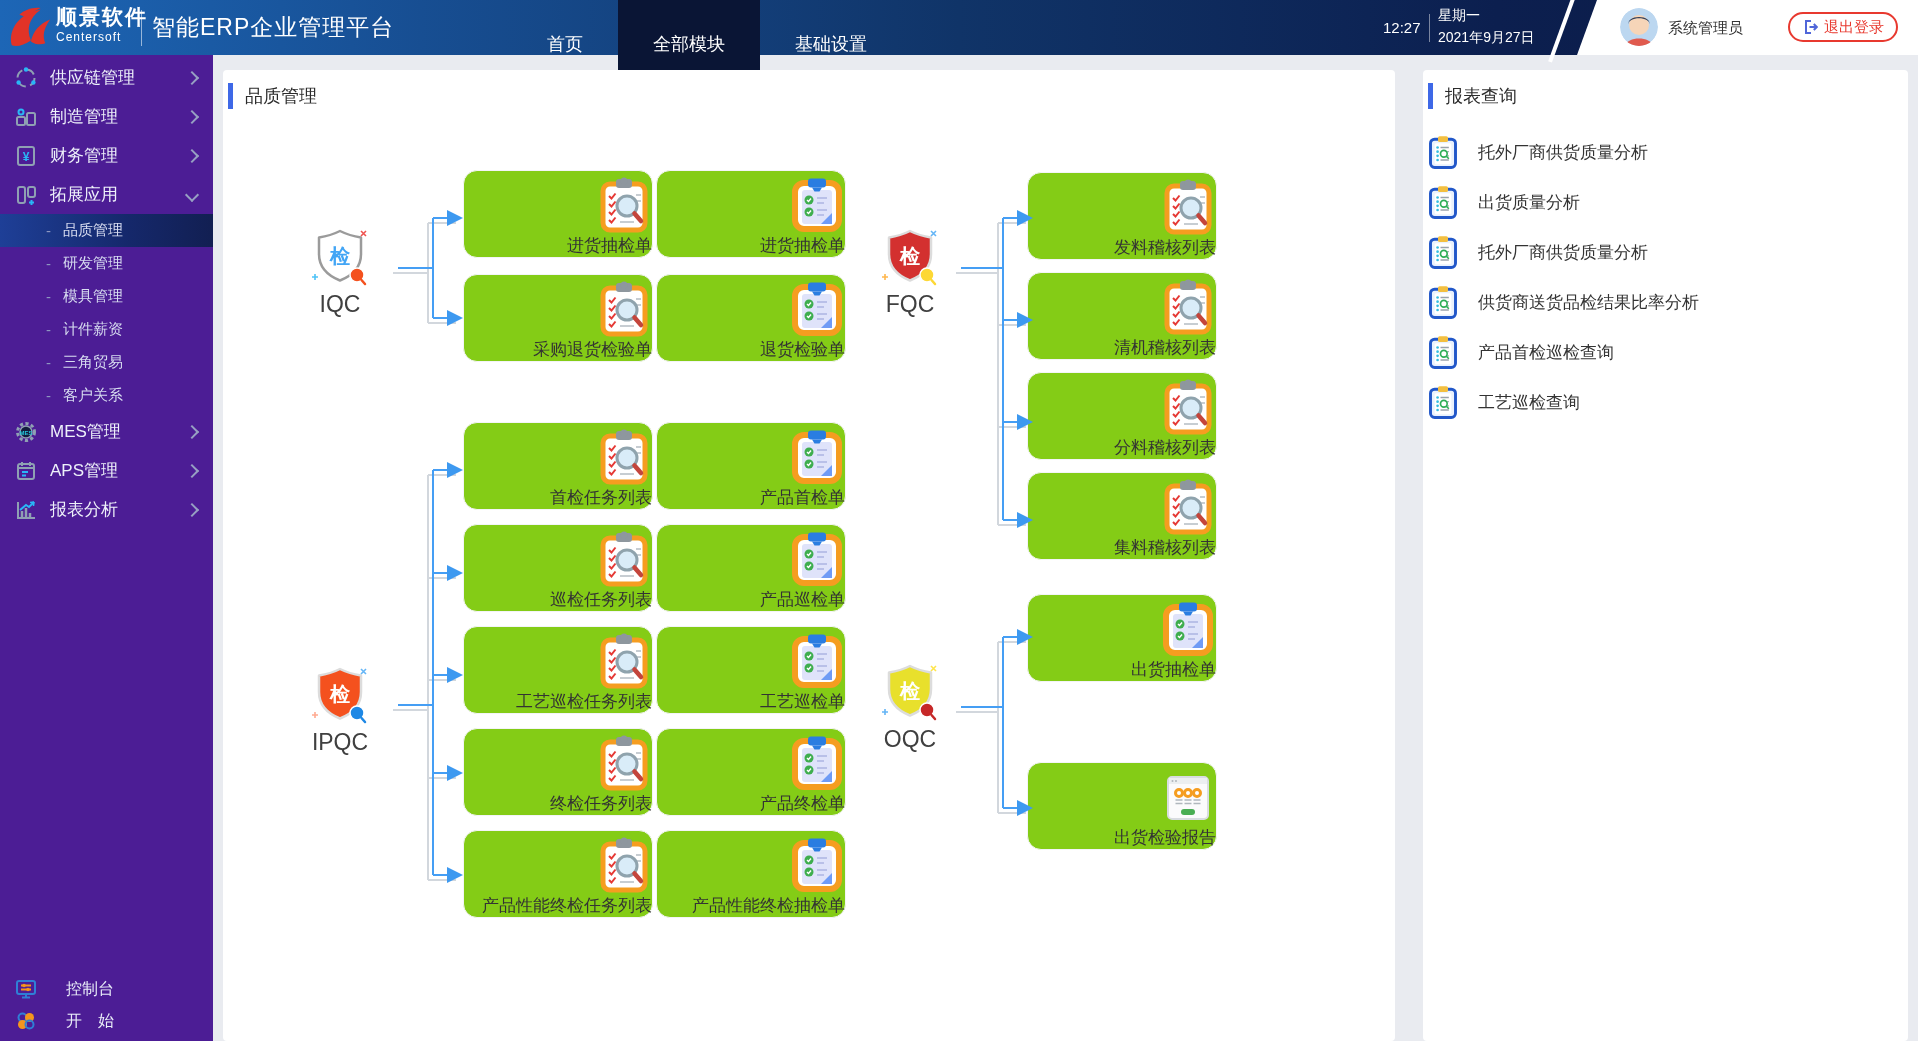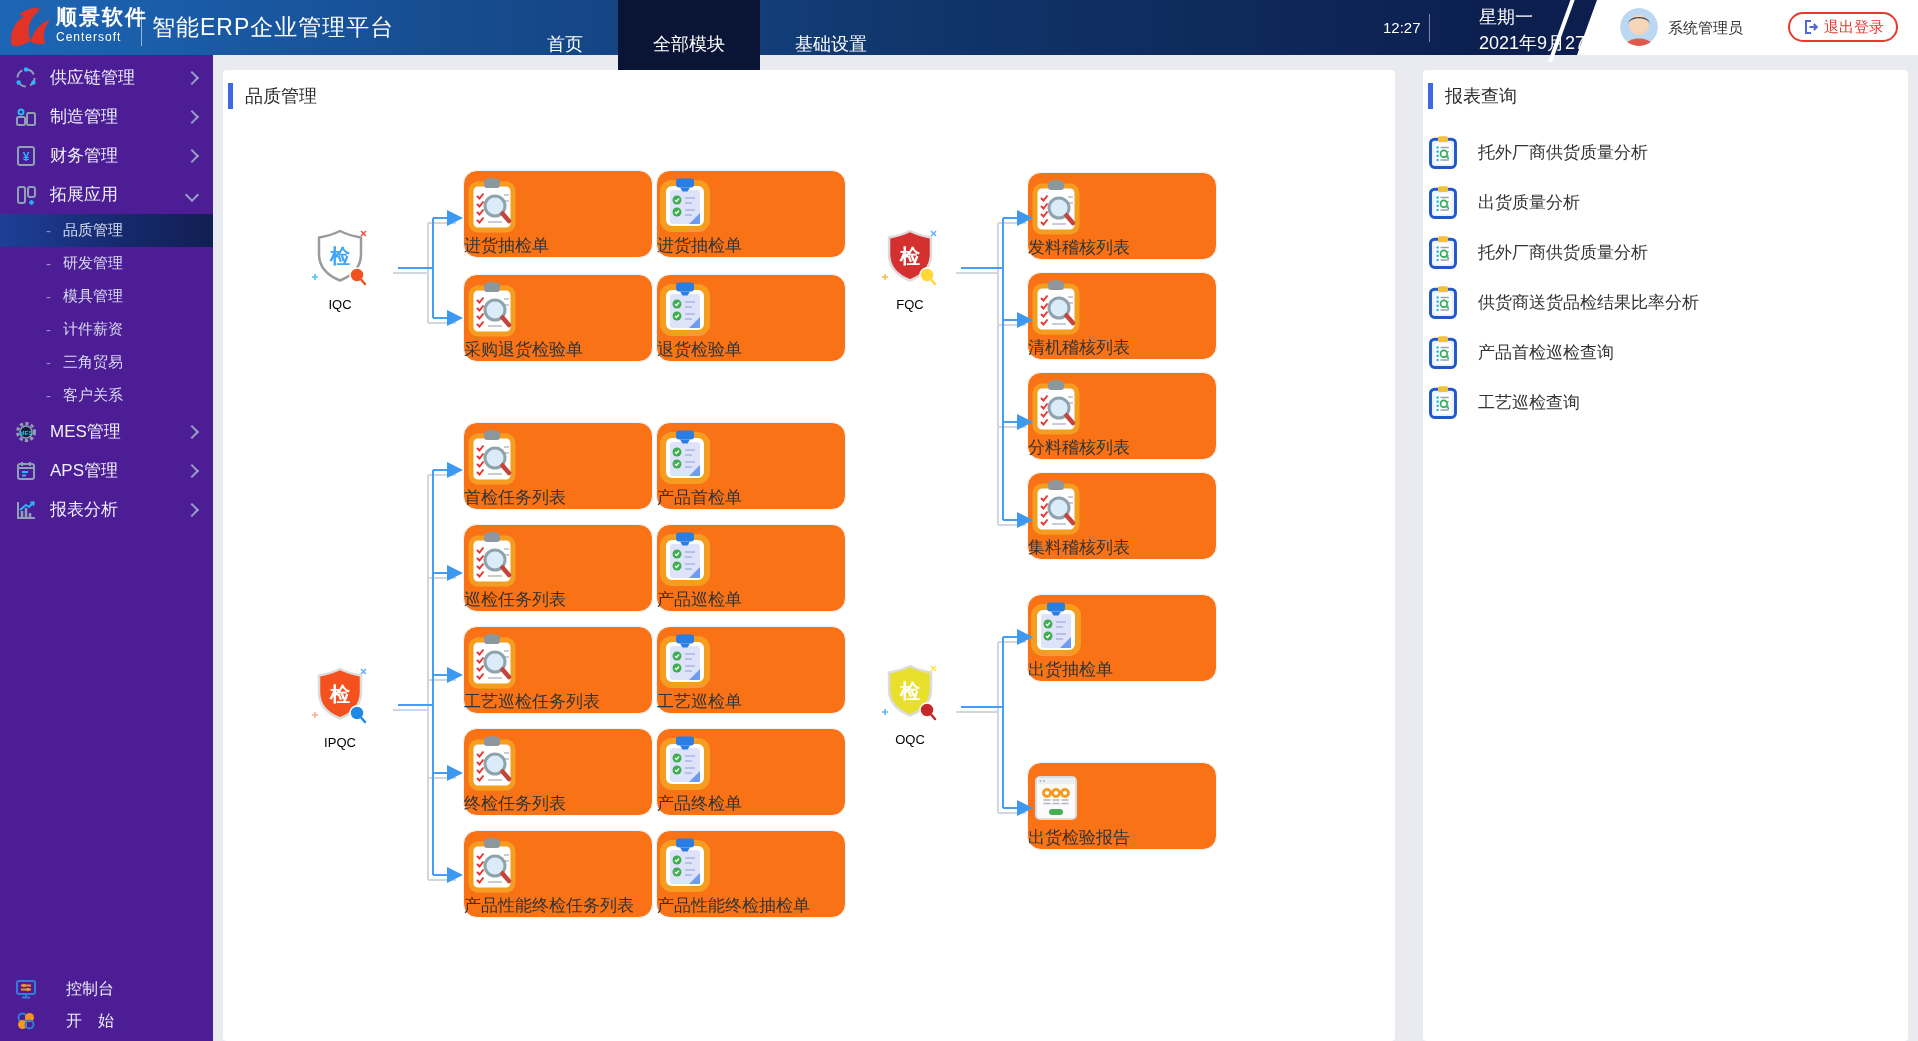--- a/index.html
+++ b/index.html
@@ -12,21 +12,21 @@
   .logo-text{position:absolute;left:56px;top:6px;color:#fff;line-height:1;}
   .logo-cn{font-size:21px;font-weight:bold;letter-spacing:2px;}
   .logo-en{font-size:12px;letter-spacing:1px;margin-top:4px;}
   .logo-div{position:absolute;left:141px;top:10px;width:1px;height:36px;background:rgba(255,255,255,.55);}
   .app-title{position:absolute;left:152px;top:0;height:55px;line-height:55px;color:#fff;font-size:23px;letter-spacing:1px;}
   .tabs{position:absolute;left:512px;top:0;height:55px;display:flex;}
   .tab{height:55px;line-height:55px;padding:17px 35px;font-size:18px;color:#fff;cursor:pointer;}
   .tab[data-active="true"]{background:#0a1535;}
   .tb-time{position:absolute;left:1383px;top:0;height:55px;line-height:55px;color:#fff;font-size:15px;}
   .tb-divline{position:absolute;left:1429px;top:14px;width:1px;height:28px;background:rgba(255,255,255,.45);}
-  .tb-date{position:absolute;left:1438px;top:8px;color:#fff;font-size:18px;line-height:1;margin-left:41px;}
+  .tb-date{position:absolute;left:1438px;top:8px;color:#fff;font-size:14px;line-height:1;}
   .tb-date .dd{margin-top:8px;}
   .tb-white{position:absolute;right:0;top:0;width:345px;height:55px;background:#fff;
     clip-path:polygon(24px 0,345px 0,345px 55px,4px 55px);}
   .tb-slash{position:absolute;left:1560px;top:-6px;width:4px;height:70px;background:#fff;transform:rotate(20deg);}
   .avatar{position:absolute;left:1620px;top:8px;width:38px;height:38px;border-radius:50%;overflow:hidden;cursor:pointer;}
   .username{position:absolute;left:1668px;top:0;height:44px;line-height:55px;font-size:15px;color:#333;}
   .logout-btn{position:absolute;left:1788px;top:12px;height:30px;border:2px solid #e8392f;border-radius:16px;
     background:#fff;display:flex;align-items:center;gap:6px;padding:0 12px;cursor:pointer;
     color:#e8392f;font-size:15px;box-sizing:border-box;}
   
@@ -49,28 +49,28 @@
   .reports-card{left:1423px;top:70px;width:485px;height:971px;}
   .panel-header{position:absolute;left:5px;top:13px;display:flex;align-items:center;gap:12px;}
   .accent-bar{width:5px;height:26px;background:#3e68e7;flex:none;}
   .panel-title{font-size:18px;color:#2b2b2b;}
   
   .connectors{position:absolute;left:0;top:0;z-index:3;pointer-events:none;}
   .connectors .shadow path{stroke:#d2d7dd;stroke-width:2;fill:none;}
   .connectors .blue path{stroke:#459ef4;stroke-width:2;fill:none;}
   .shield-node{position:absolute;width:100px;text-align:center;z-index:2;cursor:pointer;}
   .shield-svg{width:62px;height:60px;display:inline-block;}
-  .shield-label{font-size:13px;color:#000000;margin-top:6px;}
+  .shield-label{font-size:23px;color:#404040;}
   [data-variant="white"]{--shf:#fff;--shs:#9b9b9b;--sht:#42a5f5;--shd:#f4511e;--spa:#ef5350;--spb:#4fc3f7;}
   [data-variant="red"]{--shf:#d3302f;--shs:#dcdcdc;--sht:#fff;--shd:#fdd835;--spa:#64b5f6;--spb:#ffb74d;}
   [data-variant="orange"]{--shf:#f4511e;--shs:#dcdcdc;--sht:#fff;--shd:#1e88e5;--spa:#64b5f6;--spb:#ffab91;}
   [data-variant="yellow"]{--shf:#e8e02c;--shs:#dcdcdc;--sht:#fff;--shd:#c62828;--spa:#ffe54c;--spb:#64b5f6;}
   .flow-col{position:absolute;display:flex;flex-direction:column;gap:var(--gap,16px);width:190px;z-index:2;}
-  .flow-item{height:88px;display:flex;flex-direction:column;align-items:flex-start;padding-top:6px;
-    background:#f97316;border:1px solid #f3f4f7;border-radius:14px;box-sizing:border-box;cursor:pointer;}
+  .flow-item{height:88px;display:flex;flex-direction:column;align-items:flex-end;padding-top:6px;
+    background:#84cc16;border:1px solid #f3f4f7;border-radius:14px;box-sizing:border-box;cursor:pointer;}
   .flow-icon{width:56px;height:56px;flex:none;}
   .flow-label{font-size:17px;color:#333;white-space:nowrap;margin-top:1px;}
   
   .report-list{position:absolute;left:5px;top:57px;right:8px;}
   .report-item{height:50px;display:flex;align-items:center;gap:20px;cursor:pointer;}
   .report-icon{width:30px;height:35px;flex:none;}
   .report-label{font-size:17px;color:#333;}
 </style>
 </head>
 <body>

